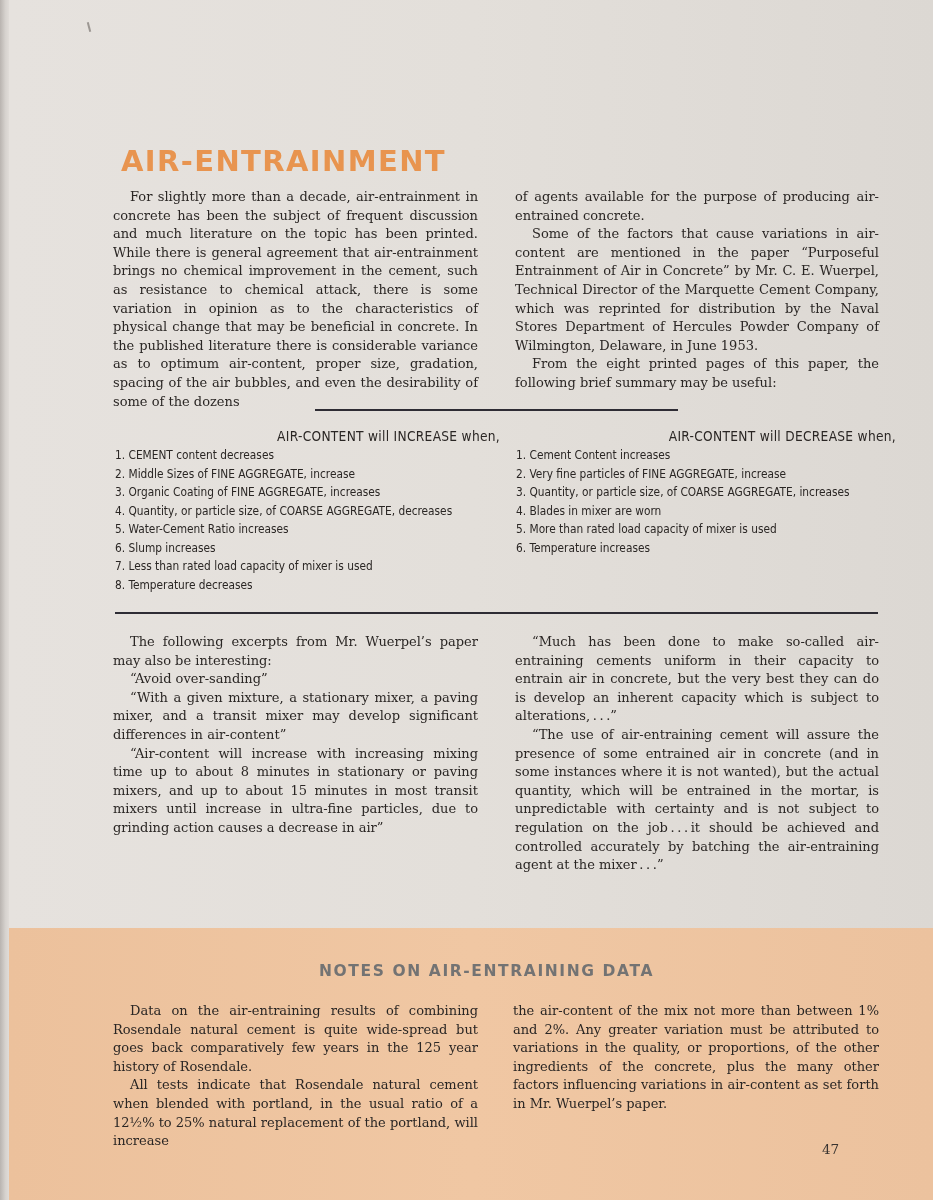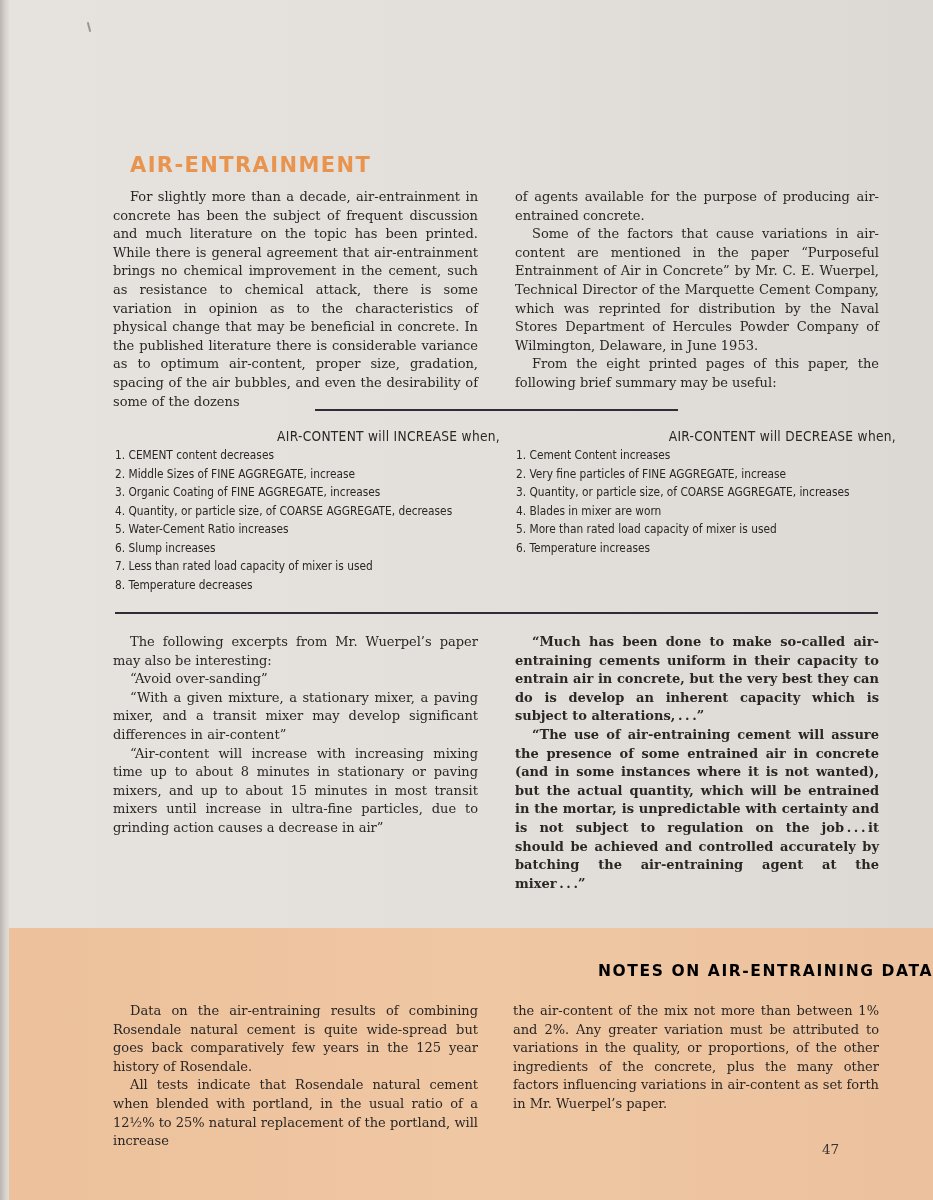--- a/index.html
+++ b/index.html
@@ -7,43 +7,43 @@
     width: 933px; height: 1200px; position: relative; overflow: hidden;
     background: #e4e0dc;
     font-family: "DejaVu Serif", "Liberation Serif", serif;
     color: #2a2624;
   }
   .spine { position: absolute; left: 0; top: 0; width: 9px; height: 1200px;
     background: linear-gradient(to right, #b9b4b0, #d6d2ce 60%, #e0dcd8); }
   .page-top { position: absolute; left: 9px; top: 0; right: 0; height: 928px;
     background: linear-gradient(to right, #e6e2de, #e3dfda 50%, #dcd8d3); }
   .smudge { position: absolute; left: 88px; top: 22px; width: 2px; height: 10px; background: #8a8480; transform: rotate(-14deg); opacity: .8; }
-  .title { position: absolute; left: 113px; top: 136px; margin: 17px;
+  .title { position: absolute; left: 113px; top: 136px; margin: 8px;
     font-family: "DejaVu Sans", "Liberation Sans", sans-serif; font-weight: bold;
-    font-size: 21px; letter-spacing: 1.4px; color: #e8944f; text-align: right; }
+    font-size: 29px; letter-spacing: 1.4px; color: #e8944f; text-align: right; }
   .col { position: absolute; font-size: 13px; line-height: 18.6px; text-align: justify; }
   .col p { margin: 0; text-indent: 17px; }
   .col p.noindent { text-indent: 0; }
   .c1 { left: 113px; top: 188px; width: 365px; }
   .c2 { left: 515px; top: 188px; width: 364px; }
   .hr-short { position: absolute; left: 315px; top: 409px; width: 363px; height: 2px; background: #2e2c34; }
   .hr-long { position: absolute; left: 115px; top: 612px; width: 763px; height: 2px; background: #2e2c34; }
   .listcol { position: absolute; font-family: "DejaVu Sans Condensed", "Liberation Sans Narrow", "Liberation Sans", sans-serif; font-size: 13.1px; color: #2a2624; }
   .listcol .lh { text-align: right; font-size: 13.6px; margin-bottom: 2px; letter-spacing: .3px; }
   .listcol ol { margin: 0; padding: 0; list-style: none; }
   .listcol li { line-height: 18.5px; white-space: nowrap; transform: scaleX(.9); transform-origin: left; }
   .l1 { left: 115px; top: 428px; width: 385px; }
   .l2 { left: 516px; top: 428px; width: 380px; }
   .c3 { left: 113px; top: 633px; width: 365px; }
-  .c4 { left: 515px; top: 633px; width: 364px; font-weight: bold; }
+  .c4 { left: 515px; top: 633px; width: 364px; }
   .band { position: absolute; left: 9px; top: 928px; right: 0; bottom: 0;
     background: linear-gradient(to right, #ecc19c, #f0c7a3 50%, #ecc29e); }
-  .notes-title { position: absolute; left: 0; right: 0; top: 962px; text-align: right; margin: 0;
+  .notes-title { position: absolute; left: 0; right: 0; top: 962px; text-align: center; margin: 0;
     font-family: "DejaVu Sans", "Liberation Sans", sans-serif; font-weight: bold; font-size: 15.5px;
-    letter-spacing: 1.6px; color: #000000; padding-left: 40px; }
+    letter-spacing: 1.6px; color: #737373; padding-left: 40px; }
   .c5 { left: 113px; top: 1002px; width: 365px; }
   .c6 { left: 513px; top: 1002px; width: 366px; }
   .pagenum { position: absolute; left: 822px; top: 1141px; font-size: 13.5px; color: #3a3430; }
 </style>
 </head>
 <body>
 
 <div class="spine"></div>
 <div class="page-top"></div>
 <div class="smudge"></div>

